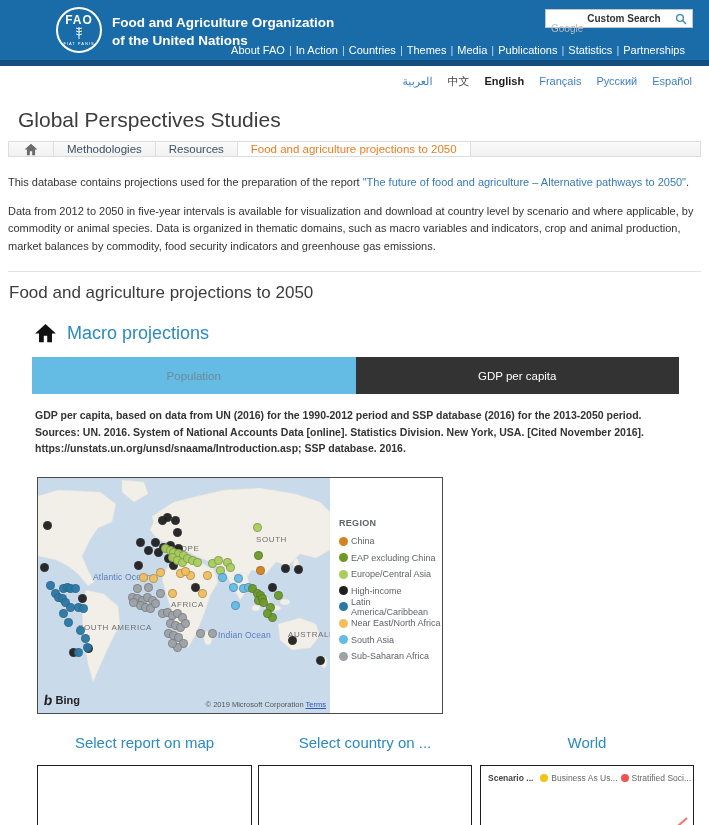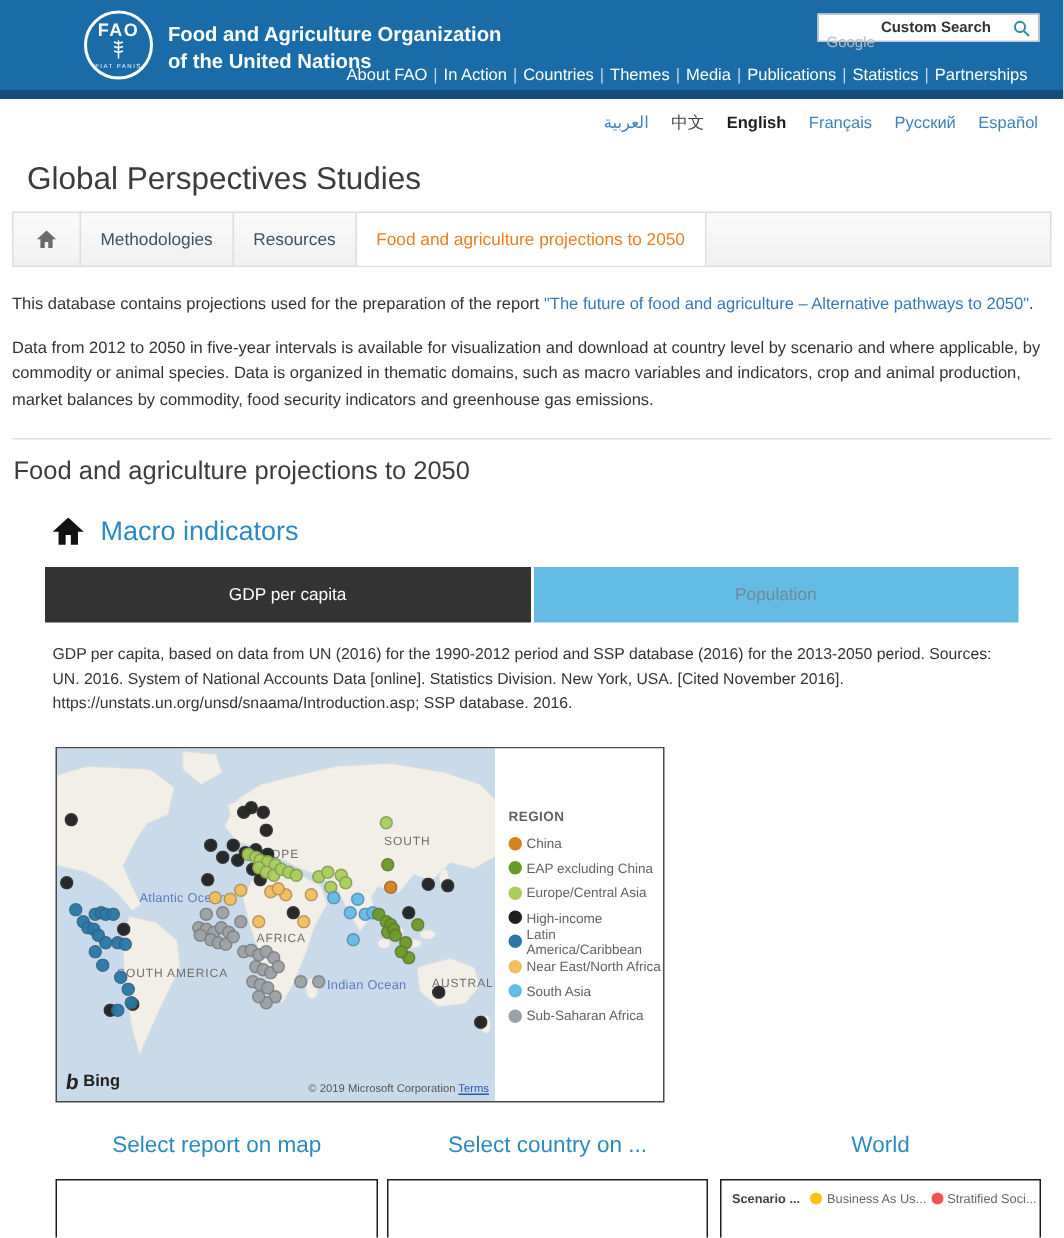--- a/index.html
+++ b/index.html
@@ -27,42 +27,42 @@
   
   .langbar { text-align:right; padding:8px 17px 2px 0; font-size:11px; }
   .langbar span { margin-left:15px; cursor:pointer; color:#4080C0; }
   .langbar span.dark { color:#444; }
   .langbar span.bold { color:#1E1E1E; font-weight:bold; }
 
   
   .main { padding:0 8px; }
   .site-title { font-size:21px; font-weight:400; color:#3C3C3C; margin:17px 0 9px 10px; }
 
-  .crumbs { display:flex; align-items:stretch; height:37px; border:1px solid #DDD;
+  .crumbs { display:flex; align-items:stretch; height:16px; border:1px solid #DDD;
     background:linear-gradient(#FAFAFA,#F1F1F1); font-size:11.5px; color:#3D5166; }
   .crumb { display:flex; align-items:center; padding:0 13px; border-right:1px solid #DDD; cursor:pointer; }
   .crumb.home { padding:0 15px; }
   .crumb.active { background:#fff; color:#EE7D22; }
   .crumb-fill { flex:1; }
 
   .intro { font-size:11px; line-height:1.6; margin-top:17px; color:#333; }
   .intro + .intro { margin-top:11px; }
   a.link { color:#3879B5; text-decoration:none; cursor:pointer; }
   .rule { border:0; border-top:1px solid #E2E2E2; margin:16px 0 0 0; }
   .section-title { font-size:17px; font-weight:400; color:#3C3C3C; margin:11px 0 0 1px; }
 
   
   .widget { margin:20px 22px 0 22px; }
   .widget-head { display:flex; align-items:center; gap:11px; margin-left:5px; }
   .widget-title { color:#2B8AC0; font-size:18px; font-weight:400; }
   .tabs { display:flex; height:37px; margin-top:13px; }
   .tab { flex:1; display:flex; align-items:center; justify-content:center; font-size:11.5px; cursor:pointer; }
   .tab.on { background:#333; color:#fff; }
   .tab.off { background:#64BBE3; color:#6E8B99; margin-left:2px; }
-  .widget-desc { font-size:10.5px; line-height:1.55; margin:13px 0 0 5px; color:#333; }
+  .widget-desc { font-size:10.5px; line-height:1.55; margin:13px 0 0 5px; color:#333;font-weight:bold; }
 
   
   .map-box { margin:21px 0 0 7px; width:406px; height:237px; border:1px solid #4A4A4A;
     display:flex; background:#fff; }
   .map-area { position:relative; width:292px; height:100%; background:#C9DAEA; overflow:hidden; cursor:pointer; }
   .map-area svg.land { position:absolute; inset:0; }
   .dot { position:absolute; width:9px; height:9px; border-radius:50%;
     border:1px solid rgba(70,70,70,.35); opacity:.95; cursor:pointer; }
   .map-label { position:absolute; font-size:8px; color:#6E6E6E; letter-spacing:.6px; white-space:nowrap; }
   .map-label.water { color:#5A7BC0; letter-spacing:.2px; font-size:8.5px; }
@@ -140,26 +140,26 @@
   <p class="intro">Data from 2012 to 2050 in five-year intervals is available for visualization and download at country level by scenario and where applicable, by commodity or animal species. Data is organized in thematic domains, such as macro variables and indicators, crop and animal production, market balances by commodity, food security indicators and greenhouse gas emissions.</p>
 
   <hr class="rule">
   <div class="section-title">Food and agriculture projections to 2050</div>
 
   <div class="widget">
     <div class="widget-head">
       <svg width="21" height="19" viewBox="0 0 24 22">
         <path d="M12 0 L24 11 H19.5 V21 H14 V13.5 H10 V21 H4.5 V11 H0 Z" fill="#111"></path>
       </svg>
-      <span class="widget-title">Macro indicators</span>
+      <span class="widget-title">Macro projections</span>
     </div>
 
     <div class="tabs">
+      <div class="tab off">Population</div>
       <div class="tab on">GDP per capita</div>
-      <div class="tab off">Population</div>
     </div>
 
     <p class="widget-desc">GDP per capita, based on data from UN (2016) for the 1990-2012 period and SSP database (2016) for the 2013-2050 period. Sources: UN. 2016. System of National Accounts Data [online]. Statistics Division. New York, USA. [Cited November 2016]. https://unstats.un.org/unsd/snaama/Introduction.asp; SSP database. 2016.</p>
 
     <div class="map-box">
       <div class="map-area">
         <svg class="land" width="292" height="235" viewBox="0 0 292 235">
           <g fill="#F2EFE8" stroke="#E3E0D7" stroke-width="0.5">
             <path d="M0,18 L20,12 L62,14 L78,26 L74,44 L60,50 L52,62 L44,78 L50,92 L56,104 L50,108 L40,96 L30,88 L18,82 L0,78 Z"></path>
             <path d="M84,2 L106,4 L110,16 L96,24 L84,14 Z"></path>

